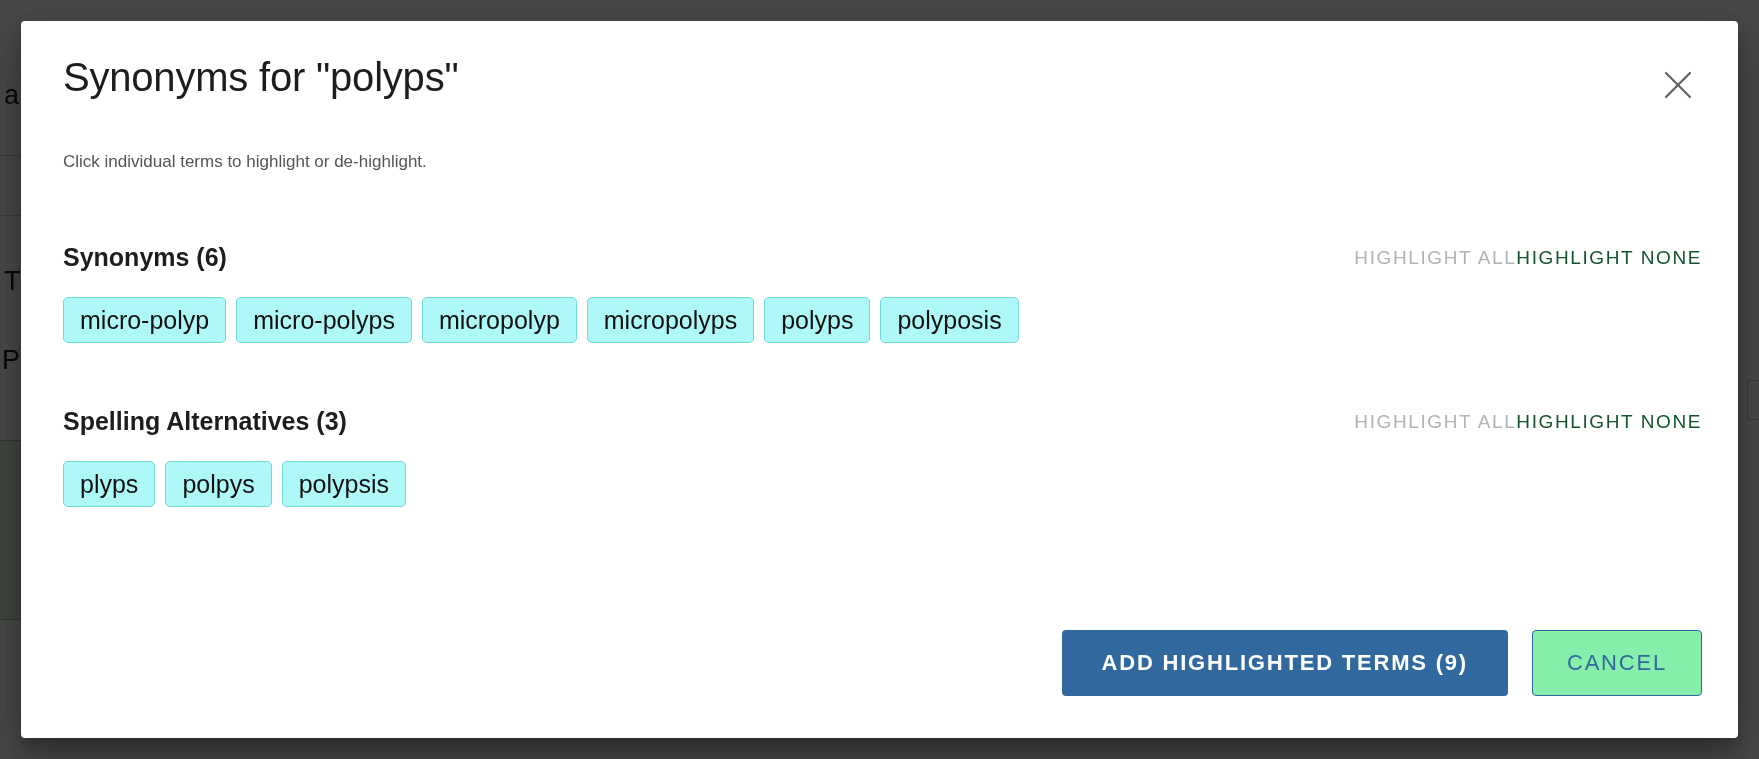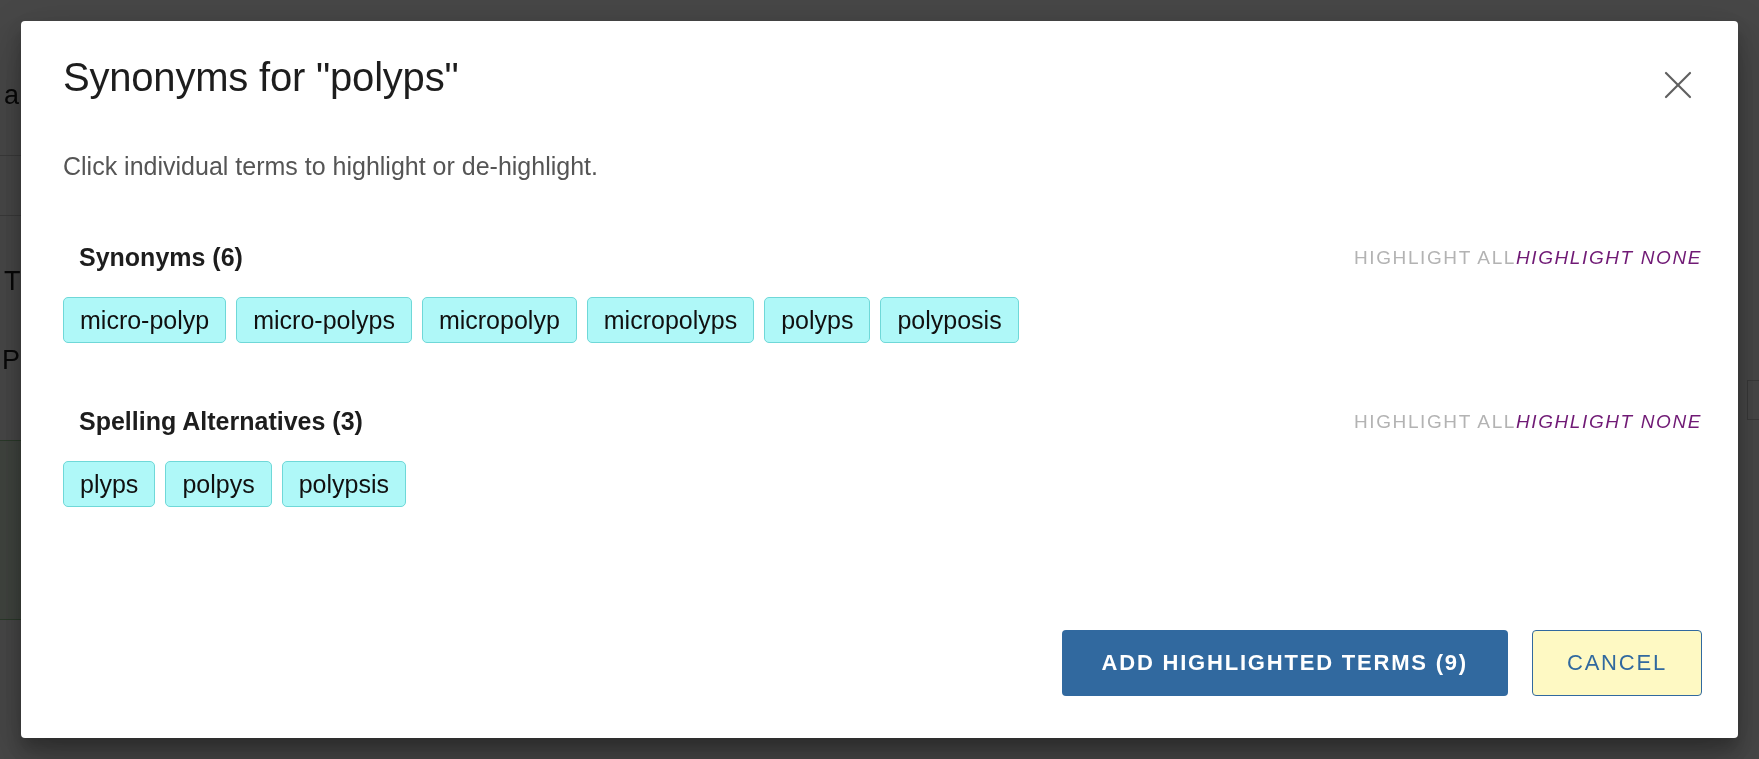--- a/index.html
+++ b/index.html
@@ -101,35 +101,34 @@
     background: none;
     border: none;
     padding: 0;
   }
   .close-btn svg { display: block; }
 
   .modal-subtitle {
     position: absolute;
     left: 42px;
     top: 131px;
-    font-size: 25px;
+    font-size: 17px;
     font-weight: 400;
     color: #555555;
     white-space: nowrap;
   }
 
   
   .section { position: absolute; left: 0; right: 0; }
   .section-syn { top: 222px; }
   .section-spell { top: 386px; }
 
   .section-head {
     position: relative;
     height: 42px;
-    margin-left: 16px;
   }
   .section-title {
     position: absolute;
     left: 42px;
     top: 0;
     font-size: 25px;
     font-weight: 700;
     color: #1d1d1d;
     white-space: nowrap;
   }
@@ -149,22 +148,21 @@
     padding: 0;
     cursor: pointer;
     white-space: nowrap;
     font-family: "Liberation Sans", sans-serif;
   }
   .hl-link.disabled {
     color: #b3b3b3;
     cursor: default;
   }
   .hl-link.active {
-    color: #701a75;
-    font-style: italic;
+    color: #14532d;
   }
 
   
   .chips {
     position: absolute;
     left: 42px;
     right: 25px;
     top: 54px;
     display: flex;
     flex-wrap: wrap;
@@ -208,21 +206,21 @@
     white-space: nowrap;
   }
   .btn-primary {
     background: #31699f;
     color: #ffffff;
     border: none;
     padding: 0 40px;
     font-weight: 700;
   }
   .btn-outline {
-    background: #fef9c3;
+    background: #86efac;
     color: #31699f;
     border: 1.5px solid #31699f;
     padding: 0 34px;
     font-weight: 400;
   }
 </style>
 </head>
 <body>
 
 <div class="backdrop">

